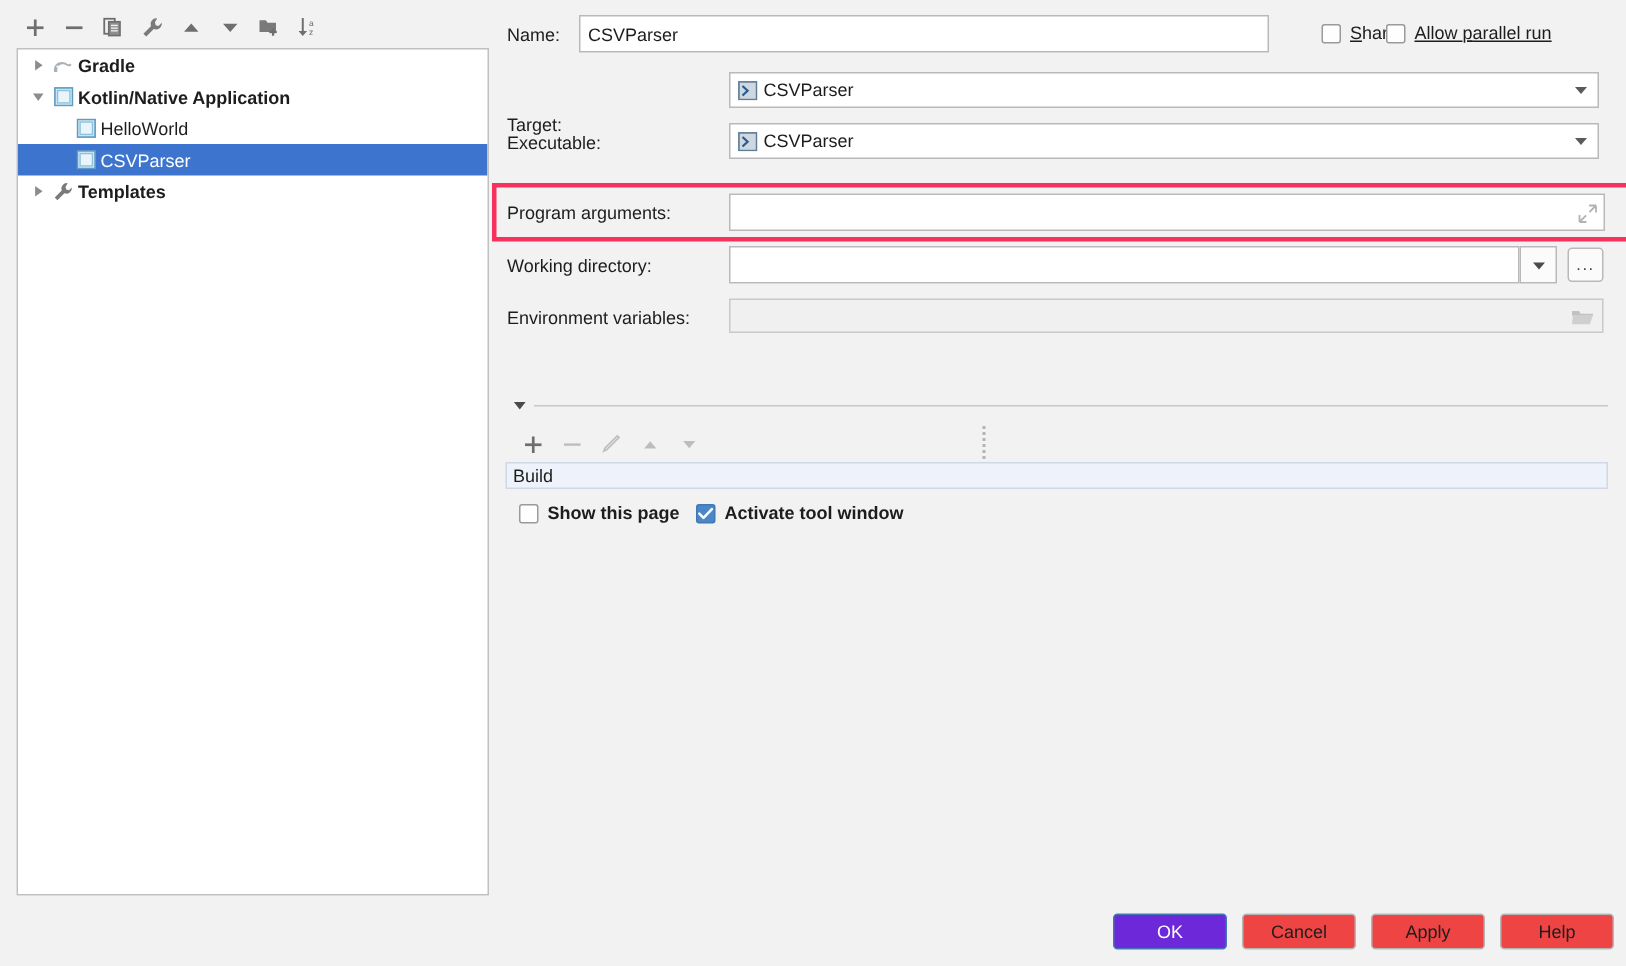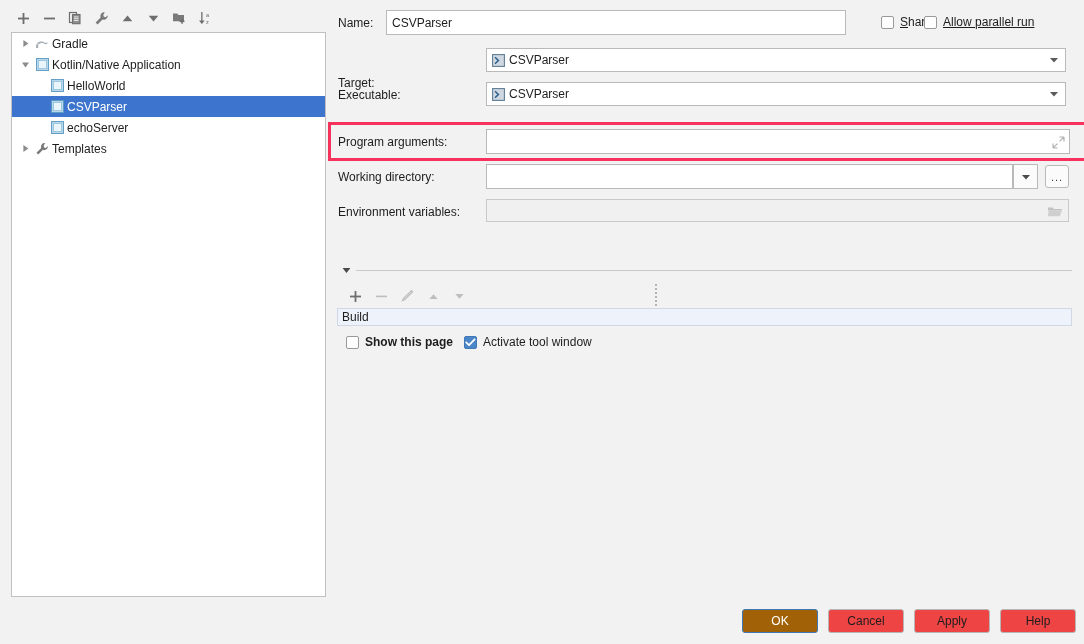--- a/index.html
+++ b/index.html
@@ -77,21 +77,21 @@
     display: flex;
     align-items: center;
     justify-content: center;
     flex: none;
   }
   .tree-label {
     font-size: 12px;
     color: #1d1d1d;
     padding-left: 1px;
   }
-  .tree-label.bold { font-weight: normal; }
+  .tree-label.bold { font-weight: bold; }
   .indent-1 { padding-left: 21px; }
 
   
   #splitter {
     position: absolute;
     left: 327px;
     top: 0;
     width: 5px;
     height: 644px;
     background: #f2f2f2;
@@ -301,21 +301,21 @@
     color: #1d1d1d;
     font-family: "Liberation Sans", sans-serif;
     font-size: 12px;
     display: flex;
     align-items: center;
     justify-content: center;
     cursor: default;
     box-sizing: border-box;
   }
   .dlg-btn.primary {
-    background: #a16207;
+    background: #6d28d9;
     border-color: #3f78b5;
     color: #ffffff;
   }
 </style>
 </head>
 <body>
 
 <div id="left-pane">
 
   <div id="tree-toolbar">
@@ -422,30 +422,20 @@
       <div class="tree-row selected indent-1">
         <span class="tree-arrow"></span>
         <span class="tree-icon">
           <svg width="13" height="13" viewBox="0 0 13 13">
             <rect x="0.6" y="0.6" width="11.8" height="11.8" fill="#cfe4f2" stroke="#5e9cc4" stroke-width="1.1"></rect>
             <rect x="2.4" y="2.4" width="8.2" height="8.2" fill="#eaf5fb" stroke="#8fc2dc" stroke-width="0.9"></rect>
           </svg>
         </span>
         <span class="tree-label">CSVParser</span>
       </div>
-      <div class="tree-row indent-1">
-        <span class="tree-arrow"></span>
-        <span class="tree-icon">
-          <svg width="13" height="13" viewBox="0 0 13 13">
-            <rect x="0.6" y="0.6" width="11.8" height="11.8" fill="#cfe4f2" stroke="#5e9cc4" stroke-width="1.1"></rect>
-            <rect x="2.4" y="2.4" width="8.2" height="8.2" fill="#eaf5fb" stroke="#8fc2dc" stroke-width="0.9"></rect>
-          </svg>
-        </span>
-        <span class="tree-label">echoServer</span>
-      </div>
       <div class="tree-row">
         <span class="tree-arrow">
           <svg width="8" height="9" viewBox="0 0 8 9">
             <path d="M1.4 1 L6.4 4.5 L1.4 8 Z" fill="#8c8c8c"></path>
           </svg>
         </span>
         <span class="tree-icon">
           <svg width="14" height="14" viewBox="0 0 15 15">
             <path d="M10.8 1.2a3.9 3.9 0 0 0-4.2 5.3L1.6 11.5l1.9 1.9 5-5a3.9 3.9 0 0 0 5.3-4.2l-2.1 2.1-1.9-.5-.5-1.9z" fill="#7a7a7a"></path>
           </svg>
@@ -584,21 +574,21 @@
 
 <div id="bl-list">
   <span id="bl-list-label">Build</span>
 </div>
 
 <div class="cb-wrap" style="left:346px; top:335px;font-weight:bold;">
   <span class="cb-box"></span>
   <span class="cb-label">Show this page</span>
 </div>
 
-<div class="cb-wrap" style="left:464px; top:335px;">
+<div class="cb-wrap" style="left:464px; top:335px;font-weight:bold;">
   <span class="cb-box checked">
     <svg width="11" height="9" viewBox="0 0 11 9">
       <path d="M1.2 4.4 L4 7.2 L9.6 1.4" fill="none" stroke="#ffffff" stroke-width="1.7" stroke-linecap="round" stroke-linejoin="round"></path>
     </svg>
   </span>
   <span class="cb-label">Activate tool window</span>
 </div>
 
 <div id="button-bar">
   <div class="dlg-btn primary">OK</div>

